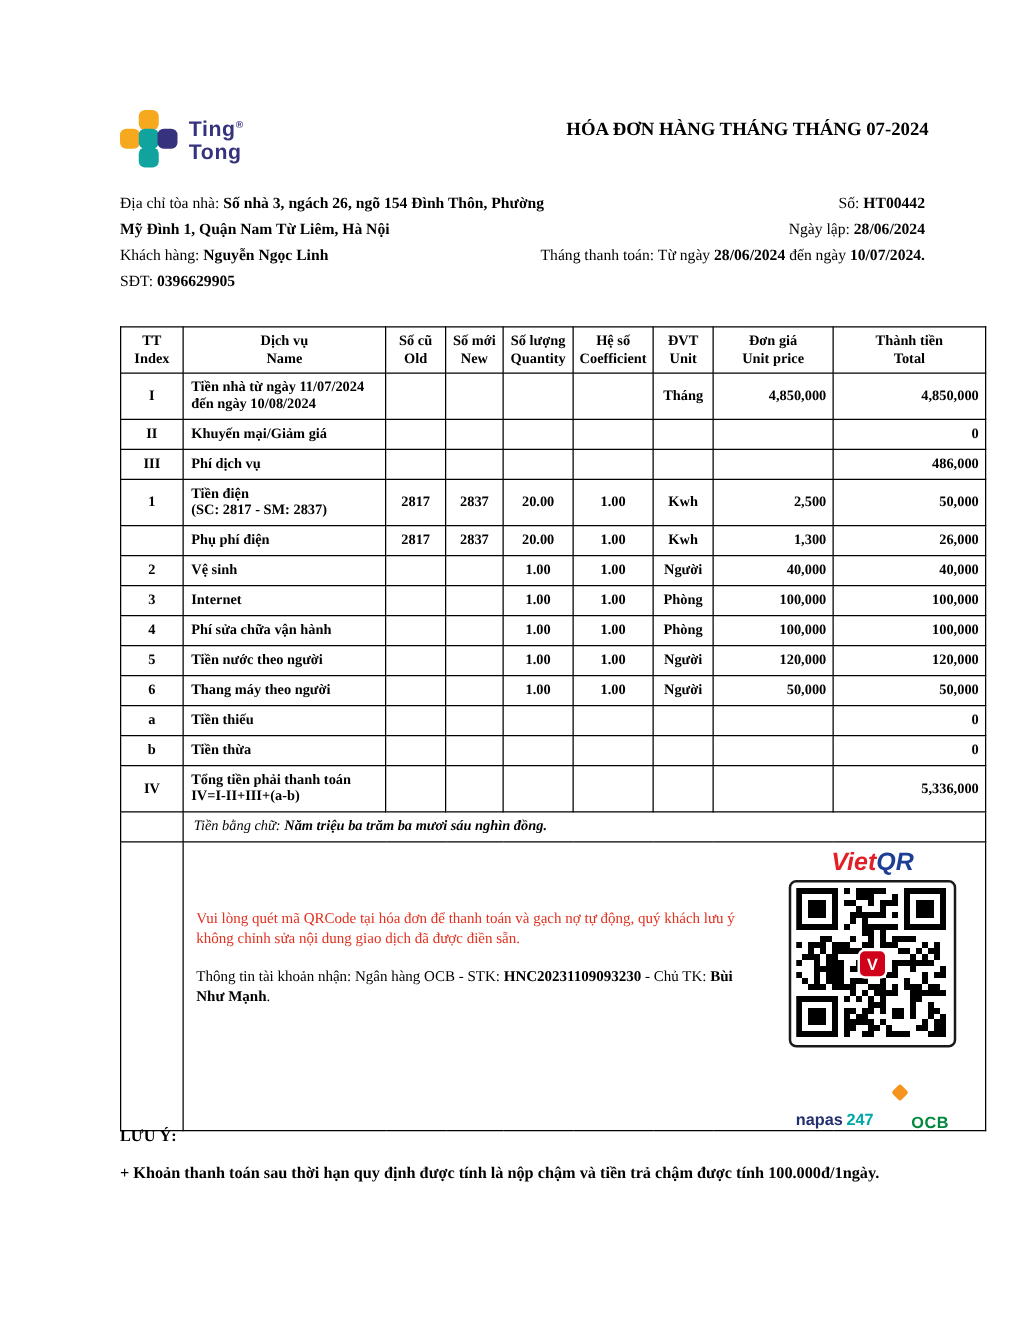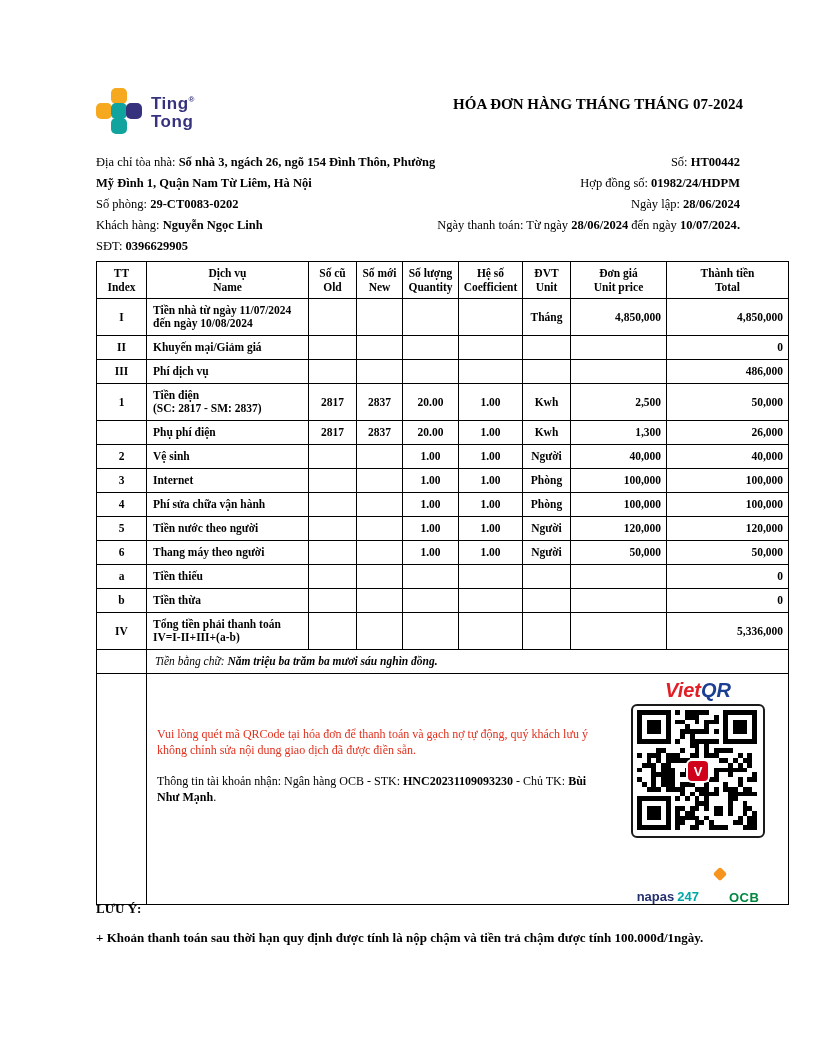--- a/index.html
+++ b/index.html
@@ -99,29 +99,27 @@
         <div><span>Ting</span><span class="reg">®</span></div>
         <div>Tong</div>
       </div>
     </div>
     <div class="title">HÓA ĐƠN HÀNG THÁNG THÁNG 07-2024</div>
   </div>
 
   <div class="info">
     <div class="info-left">
       <div><span>Địa chỉ tòa nhà: </span><b>Số nhà 3, ngách 26, ngõ 154 Đình Thôn, Phường Mỹ Đình 1, Quận Nam Từ Liêm, Hà Nội</b></div>
-      <div><span>Số phòng: </span><b>29-CT0083-0202</b></div>
       <div><span>Khách hàng: </span><b>Nguyễn Ngọc Linh</b></div>
       <div><span>SĐT: </span><b>0396629905</b></div>
     </div>
     <div class="info-right">
       <div><span>Số: </span><b>HT00442</b></div>
-      <div><span>Hợp đồng số: </span><b>01982/24/HDPM</b></div>
       <div><span>Ngày lập: </span><b>28/06/2024</b></div>
-      <div><span>Ngày thanh toán: Từ ngày </span><b>28/06/2024</b><span> đến ngày </span><b>10/07/2024</b><b>.</b></div>
+      <div><span>Tháng thanh toán: Từ ngày </span><b>28/06/2024</b><span> đến ngày </span><b>10/07/2024</b><b>.</b></div>
     </div>
   </div>
 
   <table class="invoice-table">
     <colgroup>
       <col style="width:50px">
         <col style="width:162px">
         <col style="width:48px">
         <col style="width:46px">
         <col style="width:56px">

